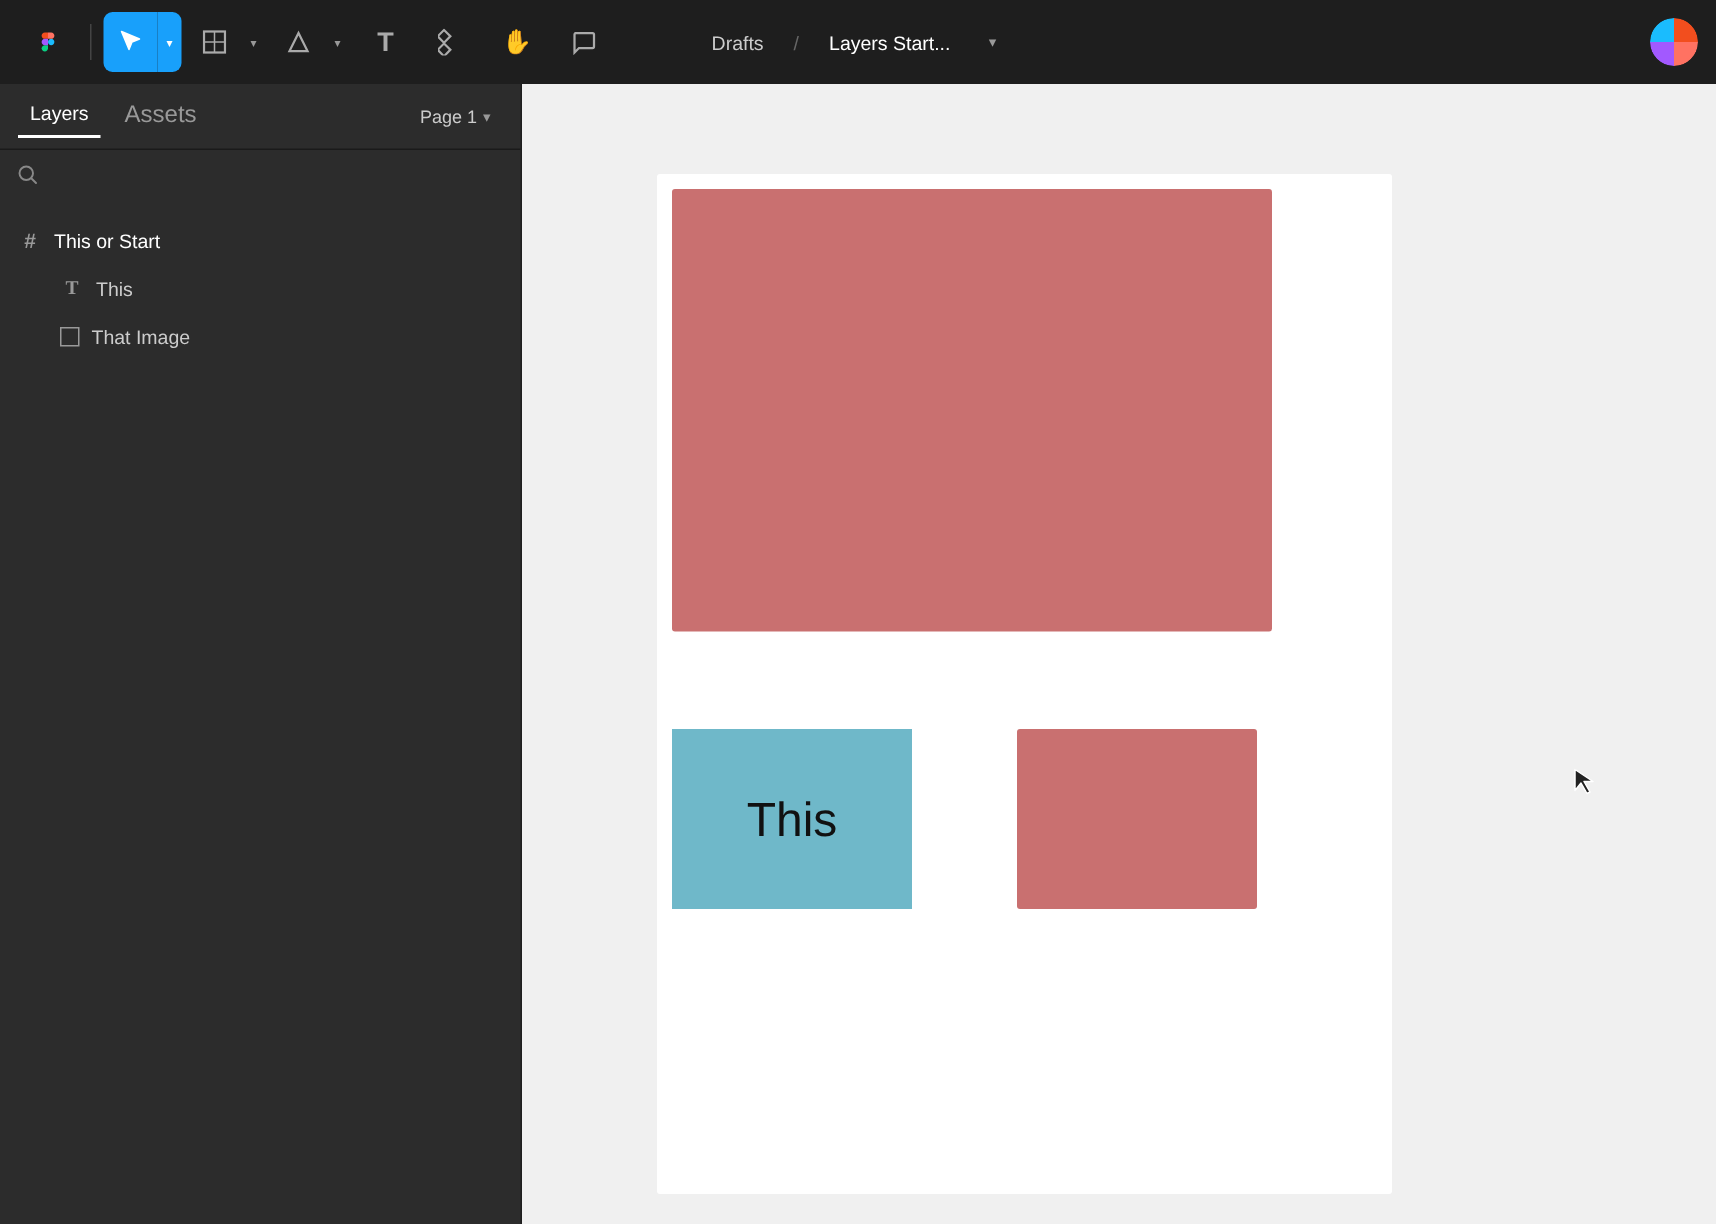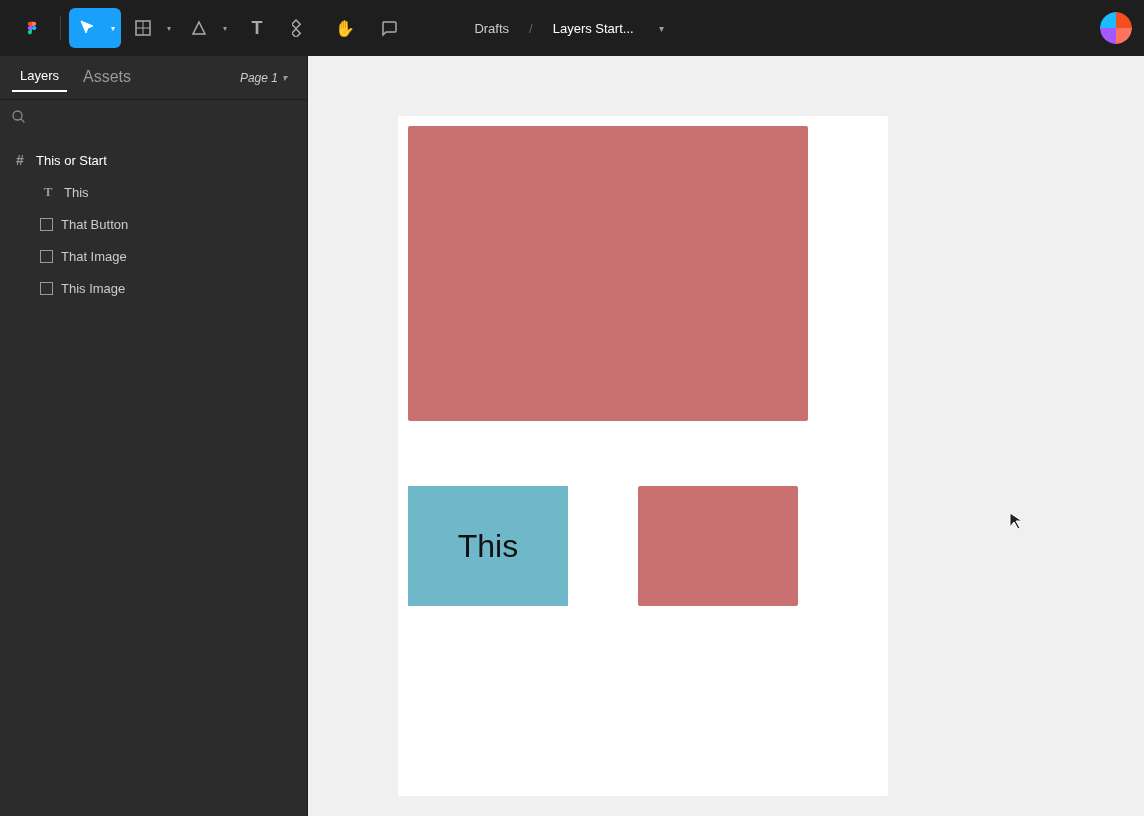--- a/index.html
+++ b/index.html
@@ -129,21 +129,21 @@
 
     
     .main-area {
       display: flex;
       flex: 1;
       overflow: hidden;
     }
 
     
     .left-panel {
-      width: 308px;
+      width: 348px;
       background: #2c2c2c;
       flex-shrink: 0;
       display: flex;
       flex-direction: column;
       border-right: 1px solid #1e1e1e;
     }
     .panel-tab {
       font-size: 13px;
       color: #999;
       cursor: pointer;
@@ -289,21 +289,20 @@
       display: flex;
       align-items: center;
       gap: 4px;
       color: #ccc;
       font-size: 12px;
       cursor: pointer;
       padding: 4px 8px;
       border-radius: 4px;
       background: transparent;
       border: none;
-      font-style: italic;
     }
   </style>
 </head>
 <body>
 
 <div class="toolbar">
   <div class="toolbar-left">
 
     <div class="figma-logo">
       <svg class="figma-logo-svg" viewBox="0 0 38 57" fill="none" xmlns="http://www.w3.org/2000/svg">
@@ -406,35 +405,27 @@
       <div class="layer-item parent">
         <span class="layer-icon hash-icon" style="font-size:14px; color:#999; font-weight:bold;">#</span>
         <span>This or Start</span>
       </div>
 
       <div class="layer-item child">
         <span class="layer-icon text-icon" style="font-family: serif; font-weight:bold; color:#999; font-size:13px;">T</span>
         <span>This</span>
       </div>
 
-      <div class="layer-item child">
-        <span class="layer-icon frame-icon"></span>
-        <span>That Button</span>
-      </div>
 
 
       <div class="layer-item child">
         <span class="layer-icon frame-icon"></span>
         <span>That Image</span>
       </div>
 
-      <div class="layer-item child">
-        <span class="layer-icon frame-icon"></span>
-        <span>This Image</span>
-      </div>
     </div>
   </div>
 
   <div class="canvas-area">
 
     <div class="canvas-frame">
 
       <div class="canvas-element-pink-large"></div>
 
       <div class="canvas-element-blue">

